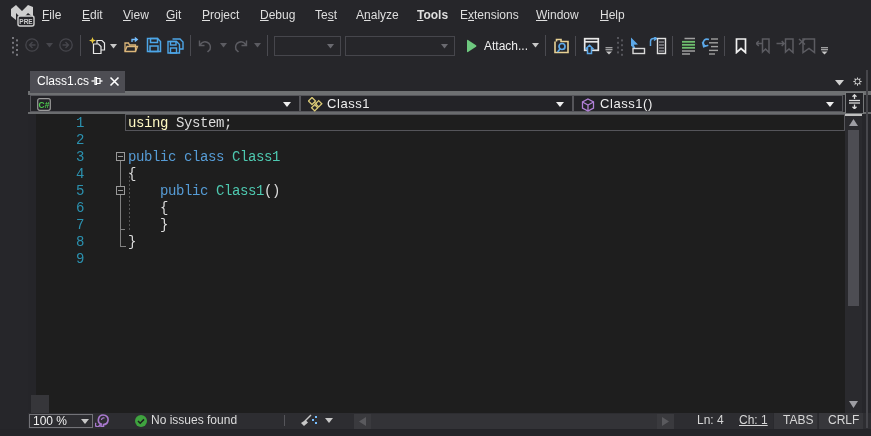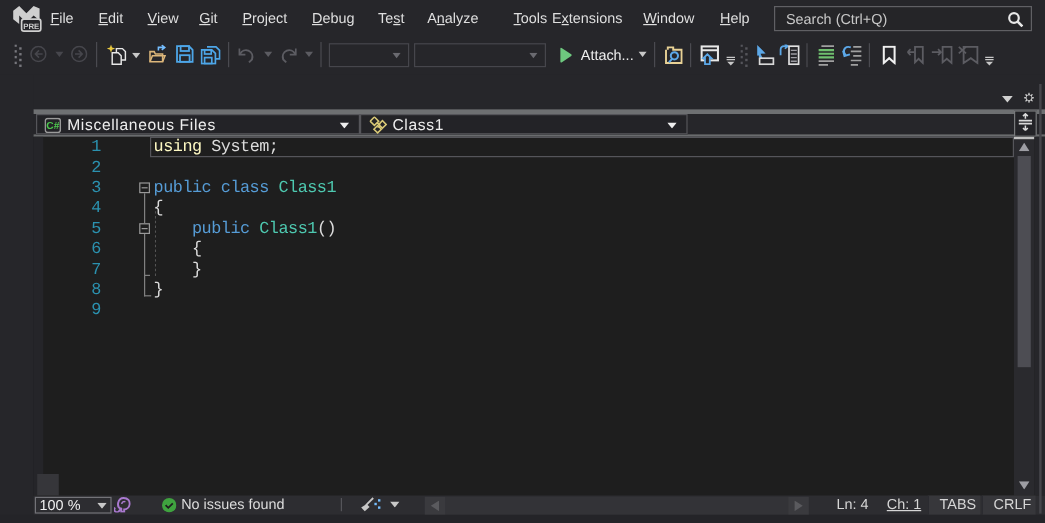--- a/index.html
+++ b/index.html
@@ -20,31 +20,24 @@
     <text x="17" y="21" font-size="6.5" font-weight="bold" fill="#cfcfcf" text-anchor="middle" font-family="Liberation Sans">PRE</text>
   </svg>
   <span class="abs ui" style="left:42px;top:8px;"><u>F</u>ile</span>
   <span class="abs ui" style="left:82px;top:8px;"><u>E</u>dit</span>
   <span class="abs ui" style="left:123px;top:8px;"><u>V</u>iew</span>
   <span class="abs ui" style="left:166px;top:8px;"><u>G</u>it</span>
   <span class="abs ui" style="left:202px;top:8px;"><u>P</u>roject</span>
   <span class="abs ui" style="left:260px;top:8px;"><u>D</u>ebug</span>
   <span class="abs ui" style="left:315px;top:8px;">Te<u>s</u>t</span>
   <span class="abs ui" style="left:356px;top:8px;">A<u>n</u>alyze</span>
-  <span class="abs ui" style="left:428px;top:8px;"><u>T</u>ools</span>
+  <span class="abs ui" style="left:417px;top:8px;font-weight:bold;"><u>T</u>ools</span>
   <span class="abs ui" style="left:460px;top:8px;">E<u>x</u>tensions</span>
   <span class="abs ui" style="left:536px;top:8px;"><u>W</u>indow</span>
   <span class="abs ui" style="left:600px;top:8px;"><u>H</u>elp</span>
-  <div class="abs" style="left:645px;top:5px;width:215px;height:21px;background:#252528;border:1px solid #606064;">
-    <span class="abs ui" style="left:9px;top:3px;color:#c8c8c8;">Search (Ctrl+Q)</span>
-    <svg class="abs" style="right:6px;top:3px;" width="14" height="14" viewBox="0 0 14 14">
-      <circle cx="6" cy="6" r="4" fill="none" stroke="#e8e8e8" stroke-width="1.8"></circle>
-      <line x1="9" y1="9" x2="13" y2="13" stroke="#e8e8e8" stroke-width="2.2"></line>
-    </svg>
-  </div>
 </div>
 
 <div class="abs" style="left:0;top:30px;width:871px;height:32px;background:#26262a;">
 
   <svg class="abs" style="left:12px;top:7px;" width="7" height="19" viewBox="0 0 7 19">
     <g fill="#77777d">
         <rect x="0" y="0" width="2" height="2"></rect>
         <rect x="4" y="2.4" width="2" height="2"></rect>
         <rect x="0" y="4.8" width="2" height="2"></rect>
         <rect x="4" y="7.2" width="2" height="2"></rect>
@@ -225,56 +218,76 @@
   </svg>
   <svg class="abs" style="left:820px;top:17px;" width="9" height="8" viewBox="0 0 9 8">
       <path d="M1 0.7 L8 0.7 M1 2.7 L8 2.7" stroke="#c8c8c8" stroke-width="1.1"></path>
       <path d="M1.5 4.5 L7.5 4.5 L4.5 7.5 Z" fill="#c8c8c8"></path>
     </svg>
 </div>
 
 <div class="abs" style="left:28px;top:91px;width:843px;height:4px;background:#6e7072;"></div>
 
 <div class="abs" style="left:28px;top:62px;width:843px;height:29px;background:#26262a;">
+  <div class="abs" style="left:2px;top:9px;width:95px;height:22px;background:#4d4d53;">
+    <span class="abs ui" style="left:7px;top:3px;color:#ffffff;">Class1.cs</span>
+    <svg class="abs" style="left:61px;top:4px;" width="12" height="12" viewBox="0 0 12 12">
+      <path d="M0.5 6 L3.5 6" stroke="#ffffff" stroke-width="1.3" fill="none"></path>
+      <path d="M4 2.5 L4 9.5 L5.5 9.5 L5.5 2.5 Z M5.5 3.5 L9 3.5 L9 8.5 L5.5 8.5" stroke="#ffffff" stroke-width="1.2" fill="none"></path>
+      <path d="M9 6 L11.5 6" stroke="#ffffff" stroke-width="1.3" fill="none"></path>
+    </svg>
+    <svg class="abs" style="left:79px;top:5px;" width="11" height="11" viewBox="0 0 11 11">
+      <path d="M1.5 1.5 L9.5 9.5 M9.5 1.5 L1.5 9.5" stroke="#ffffff" stroke-width="1.6"></path>
+    </svg>
+  </div>
   <svg class="abs" style="left:807px;top:18px;" width="9" height="6" viewBox="0 0 9 6">
       <path d="M0 0 L9 0 L4.5 5.5 Z" fill="#d0d0d0"></path>
     </svg>
   <svg class="abs" style="left:824px;top:14px;" width="11" height="11" viewBox="0 0 16 16">
     <path fill="#d0d0d0" d="M9.1 4.4L8.6 2H7.4l-.5 2.4-.7.3-2-1.3-.9.8 1.3 2-.2.7-2.4.5v1.2l2.4.5.3.8-1.3 2 .8.8 2-1.3.8.3.4 2.3h1.2l.5-2.4.8-.3 2 1.3.8-.8-1.3-2 .3-.8 2.3-.4V7.4l-2.4-.5-.3-.8 1.3-2-.8-.8-2 1.3-.7-.2zM8 11a3 3 0 1 1 0-6 3 3 0 0 1 0 6z"></path>
   </svg>
 </div>
 
 <div class="abs" style="left:28px;top:95px;width:843px;height:19px;background:#26262a;border-bottom:2px solid #6a6c6e;">
 
   <div class="abs" style="left:2px;top:0px;width:270px;height:17px;background:#232327;border:1px solid #55555a;">
     <svg class="abs" style="left:6px;top:2px;" width="14" height="13" viewBox="0 0 14 13">
       <rect x="0.7" y="0.7" width="12.6" height="11.6" rx="2" fill="none" stroke="#9b9b9b" stroke-width="1.2"></rect>
       <text x="7" y="9.8" font-size="8.5" font-weight="bold" fill="#4ec94e" text-anchor="middle" font-family="Liberation Sans">C#</text>
     </svg>
-    <span class="abs ui" style="left:25px;top:0px;color:#eeeeee;font-size:13px;letter-spacing:0.55px;">Miscellaneous Files</span>
     <svg class="abs" style="right:8px;top:6px;" width="8" height="5" viewBox="0 0 8 5">
         <path d="M0 0 L8 0 L4 5 Z" fill="#eeeeee"></path>
       </svg>
   </div>
 
   <div class="abs" style="left:272px;top:0px;width:273px;height:17px;background:#232327;border:1px solid #55555a;">
     <svg class="abs" style="left:7px;top:1px;" width="15" height="15" viewBox="0 0 15 15">
       <g fill="none" stroke="#d9c976" stroke-width="1.3">
         <rect x="1.5" y="1.5" width="5" height="5" transform="rotate(45 4 4)"></rect>
         <rect x="8.5" y="4.5" width="4.4" height="4.4" transform="rotate(45 10.7 6.7)"></rect>
         <rect x="4.5" y="8.5" width="4.4" height="4.4" transform="rotate(45 6.7 10.7)"></rect>
         <path d="M6 5.5 L9 6.5 M6.5 9 L8.5 8"></path>
       </g>
     </svg>
     <span class="abs ui" style="left:26px;top:0px;color:#eeeeee;font-size:13px;letter-spacing:0.55px;">Class1</span>
     <svg class="abs" style="right:8px;top:6px;" width="8" height="5" viewBox="0 0 8 5">
         <path d="M0 0 L8 0 L4 5 Z" fill="#eeeeee"></path>
       </svg>
   </div>
 
+  <div class="abs" style="left:545px;top:0px;width:270px;height:17px;background:#232327;border:1px solid #55555a;">
+    <svg class="abs" style="left:7px;top:2px;" width="14" height="14" viewBox="0 0 14 14">
+      <path d="M7 1 L12.5 4 L12.5 10 L7 13 L1.5 10 L1.5 4 Z" fill="none" stroke="#b180d7" stroke-width="1.3"></path>
+      <path d="M1.5 4 L7 7 L12.5 4 M7 7 L7 13" fill="none" stroke="#b180d7" stroke-width="1.3"></path>
+    </svg>
+    <span class="abs ui" style="left:26px;top:0px;color:#eeeeee;font-size:13px;letter-spacing:0.55px;">Class1()</span>
+    <svg class="abs" style="right:8px;top:6px;" width="8" height="5" viewBox="0 0 8 5">
+        <path d="M0 0 L8 0 L4 5 Z" fill="#eeeeee"></path>
+      </svg>
+  </div>
 
   <div class="abs" style="left:817px;top:-3px;width:19px;height:22px;background:#232327;border:1px solid #77797b;">
     <svg class="abs" style="left:2px;top:1px;" width="13" height="15" viewBox="0 0 13 15">
       <g stroke="#dadada" stroke-width="1.3" fill="none">
         <line x1="1" y1="6.5" x2="12" y2="6.5"></line>
         <line x1="1" y1="9" x2="12" y2="9"></line>
         <path d="M6.5 5 L6.5 1 M4.5 2.8 L6.5 0.8 L8.5 2.8"></path>
         <path d="M6.5 10.5 L6.5 14.5 M4.5 12.7 L6.5 14.7 L8.5 12.7"></path>
       </g>
     </svg>

